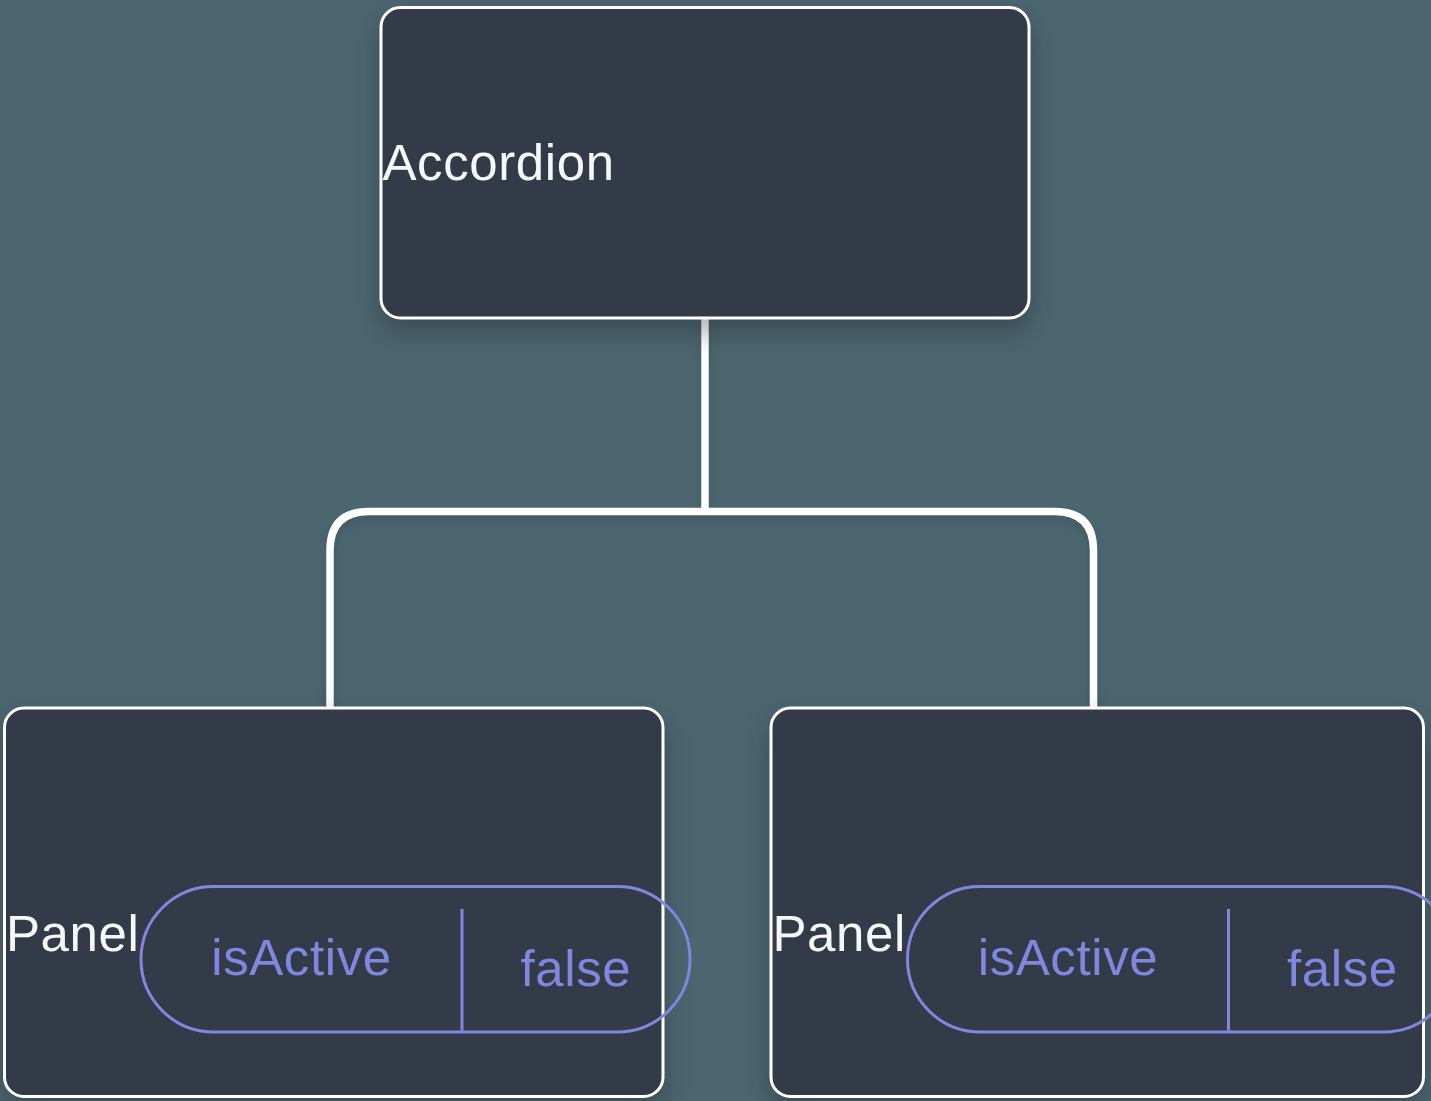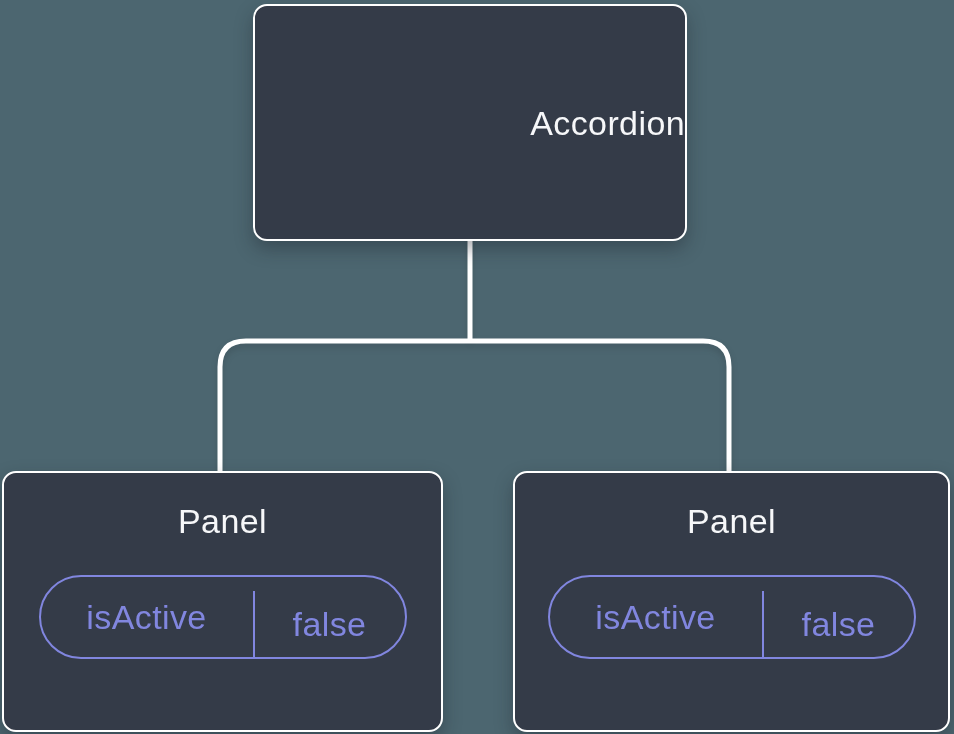--- a/index.html
+++ b/index.html
@@ -33,30 +33,30 @@
     box-sizing: border-box;
     background: var(--node-fill, #343b48);
     border: 2.5px solid var(--node-border, #ffffff);
     border-radius: 14px;
     box-shadow: 0 8px 18px rgba(25, 30, 38, 0.35);
   }
   .node-root {
     left: 253px;
     top: 4px;
     width: 434px;
-    height: 237px;
+    height: 209px;
     display: flex;
     align-items: center;
-    justify-content: flex-end;
+    justify-content: flex-start;
   }
   .node-panel {
     display: flex;
-    flex-direction: column;
+    flex-direction: row;
     align-items: center;
-    padding-top: 28px;
+    padding-top: 42px;
   }
   .node-panel-left {
     left: 2px;
     top: 471px;
     width: 441px;
     height: 261px;
   }
   .node-panel-right {
     left: 513px;
     top: 471px;
@@ -68,21 +68,21 @@
     font-size: 34px;
     font-weight: 500;
     letter-spacing: 0.4px;
     line-height: 40px;
     white-space: nowrap;
   }
   .state-pill {
     margin-top: 34px;
     display: flex;
     box-sizing: border-box;
-    height: 84px;
+    height: 99px;
     border: 2.5px solid var(--state-accent, #8186df);
     border-radius: 999px;
     color: var(--state-accent, #8186df);
     font-size: 34px;
     font-weight: 400;
     letter-spacing: 0.4px;
   }
   .pill-key {
     width: 212px;
     display: flex;

